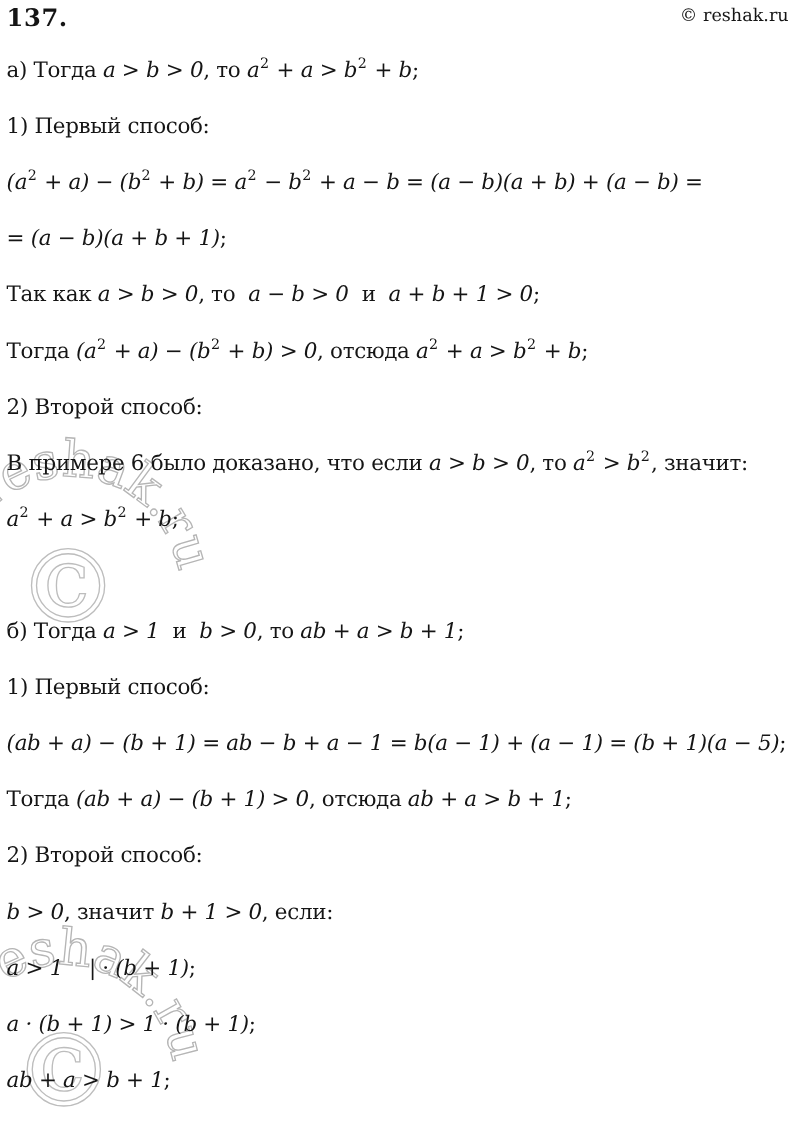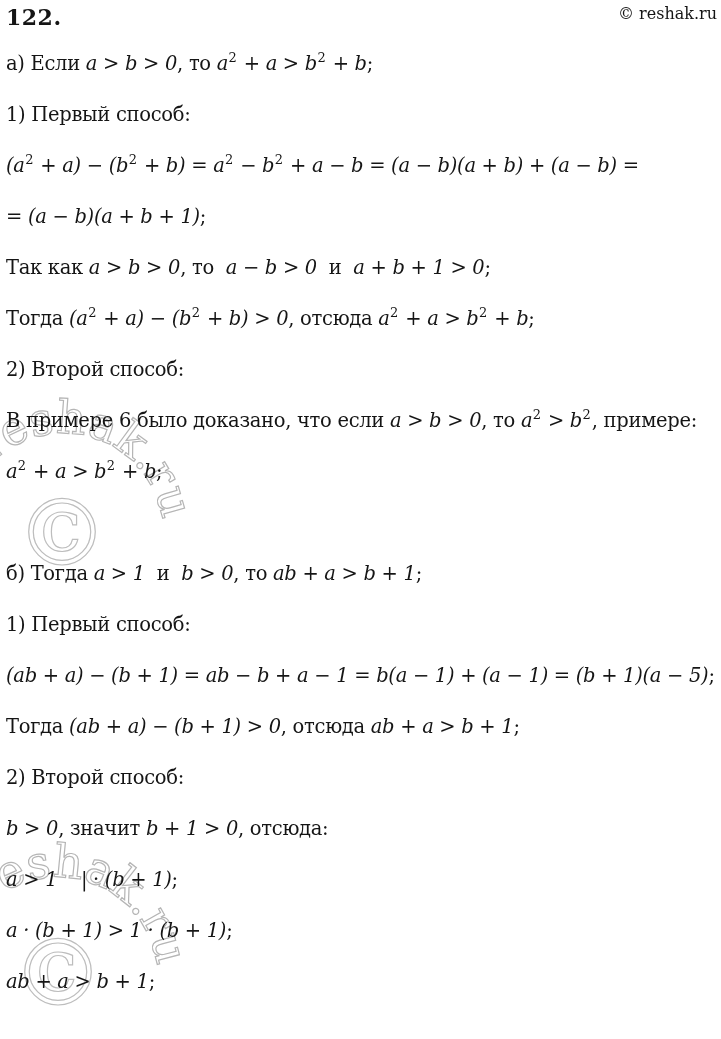--- a/index.html
+++ b/index.html
@@ -84,37 +84,37 @@
     <textPath href="#wm-arc-1">reshak.ru</textPath>
   </text>
   <text class="wm-text">
     <textPath href="#wm-arc-2">reshak.ru</textPath>
   </text>
   <text class="wm-copy" x="62" y="565">©</text>
   <text class="wm-copy" x="58" y="1005">©</text>
 </svg>
 
 <div class="header">
-  <span class="problem-number">122.</span>
+  <span class="problem-number">137.</span>
   <span class="site-credit">© reshak.ru</span>
 </div>
 
 <div class="content">
-    <div class="line"><span class="rm">а) Если </span><span class="it">a &gt; b &gt; 0</span><span class="rm">, то </span><span class="it">a</span><span class="sup">2</span><span class="it"> + a &gt; b</span><span class="sup">2</span><span class="it"> + b</span><span class="rm">;</span></div>
+    <div class="line"><span class="rm">а) Тогда </span><span class="it">a &gt; b &gt; 0</span><span class="rm">, то </span><span class="it">a</span><span class="sup">2</span><span class="it"> + a &gt; b</span><span class="sup">2</span><span class="it"> + b</span><span class="rm">;</span></div>
     <div class="line"><span class="rm">1) Первый способ:</span></div>
     <div class="line"><span class="it">(a</span><span class="sup">2</span><span class="it"> + a) − (b</span><span class="sup">2</span><span class="it"> + b) = a</span><span class="sup">2</span><span class="it"> − b</span><span class="sup">2</span><span class="it"> + a − b = (a − b)(a + b) + (a − b) =</span></div>
     <div class="line"><span class="it">= (a − b)(a + b + 1)</span><span class="rm">;</span></div>
     <div class="line"><span class="rm">Так как </span><span class="it">a &gt; b &gt; 0</span><span class="rm">, то  </span><span class="it">a − b &gt; 0</span><span class="rm">  и  </span><span class="it">a + b + 1 &gt; 0</span><span class="rm">;</span></div>
     <div class="line"><span class="rm">Тогда </span><span class="it">(a</span><span class="sup">2</span><span class="it"> + a) − (b</span><span class="sup">2</span><span class="it"> + b) &gt; 0</span><span class="rm">, отсюда </span><span class="it">a</span><span class="sup">2</span><span class="it"> + a &gt; b</span><span class="sup">2</span><span class="it"> + b</span><span class="rm">;</span></div>
     <div class="line"><span class="rm">2) Второй способ:</span></div>
-    <div class="line"><span class="rm">В примере 6 было доказано, что если </span><span class="it">a &gt; b &gt; 0</span><span class="rm">, то </span><span class="it">a</span><span class="sup">2</span><span class="it"> &gt; b</span><span class="sup">2</span><span class="rm">, примере:</span></div>
+    <div class="line"><span class="rm">В примере 6 было доказано, что если </span><span class="it">a &gt; b &gt; 0</span><span class="rm">, то </span><span class="it">a</span><span class="sup">2</span><span class="it"> &gt; b</span><span class="sup">2</span><span class="rm">, значит:</span></div>
     <div class="line"><span class="it">a</span><span class="sup">2</span><span class="it"> + a &gt; b</span><span class="sup">2</span><span class="it"> + b</span><span class="rm">;</span></div>
     <div class="line"></div>
     <div class="line"><span class="rm">б) Тогда </span><span class="it">a &gt; 1</span><span class="rm">  и  </span><span class="it">b &gt; 0</span><span class="rm">, то </span><span class="it">ab + a &gt; b + 1</span><span class="rm">;</span></div>
     <div class="line"><span class="rm">1) Первый способ:</span></div>
     <div class="line"><span class="it">(ab + a) − (b + 1) = ab − b + a − 1 = b(a − 1) + (a − 1) = (b + 1)(a − 5)</span><span class="rm">;</span></div>
     <div class="line"><span class="rm">Тогда </span><span class="it">(ab + a) − (b + 1) &gt; 0</span><span class="rm">, отсюда </span><span class="it">ab + a &gt; b + 1</span><span class="rm">;</span></div>
     <div class="line"><span class="rm">2) Второй способ:</span></div>
-    <div class="line"><span class="it">b &gt; 0</span><span class="rm">, значит </span><span class="it">b + 1 &gt; 0</span><span class="rm">, отсюда:</span></div>
+    <div class="line"><span class="it">b &gt; 0</span><span class="rm">, значит </span><span class="it">b + 1 &gt; 0</span><span class="rm">, если:</span></div>
     <div class="line"><span class="it">a &gt; 1</span><span class="rm">    | · </span><span class="it">(b + 1)</span><span class="rm">;</span></div>
     <div class="line"><span class="it">a · (b + 1) &gt; 1 · (b + 1)</span><span class="rm">;</span></div>
     <div class="line"><span class="it">ab + a &gt; b + 1</span><span class="rm">;</span></div>
   </div>
 
 </body></html>

